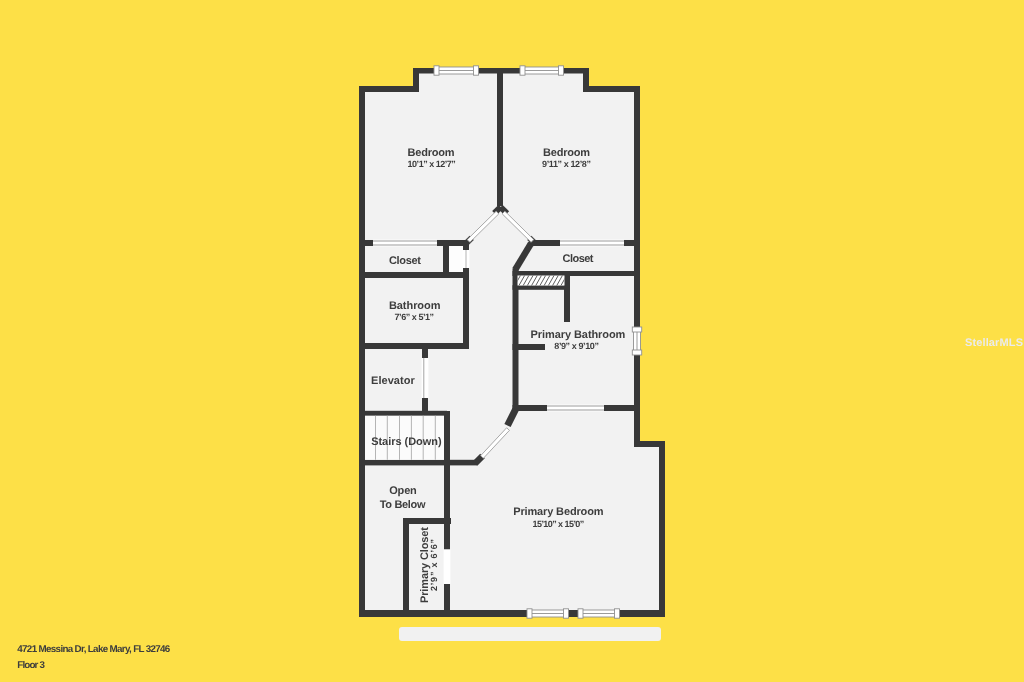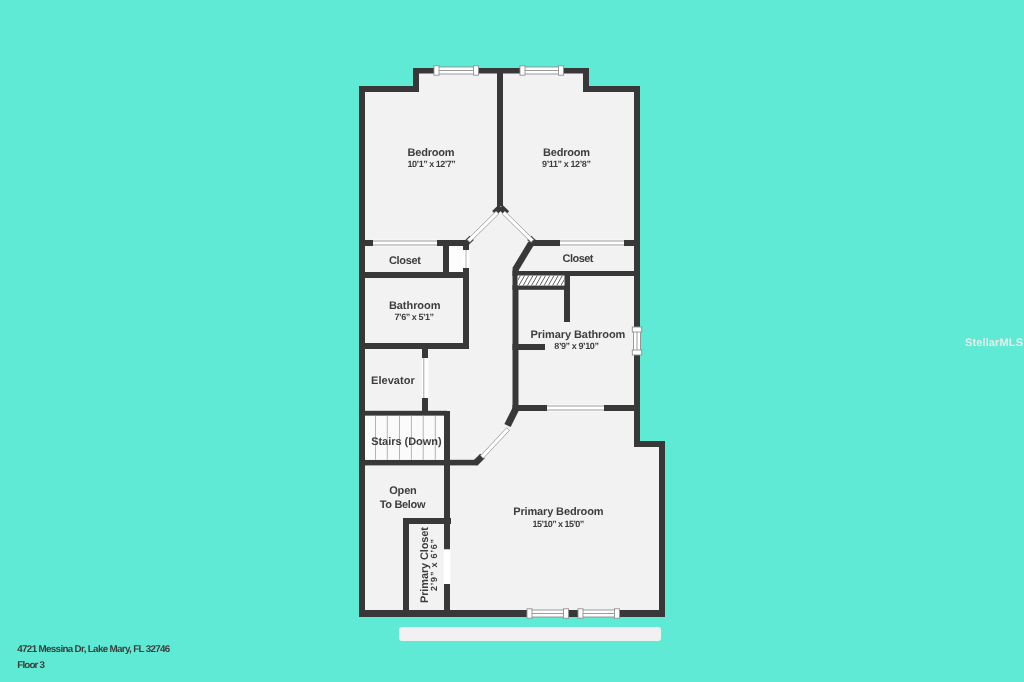--- a/index.html
+++ b/index.html
@@ -1,16 +1,16 @@
 <!DOCTYPE html>
 <html><head>
 <meta charset="utf-8">
 <style>
   html,body{margin:0;padding:0;background:#ffffff;}
-  .page{position:relative;width:1024px;height:682px;background:#5eead4;overflow:hidden;
+  .page{position:relative;width:1024px;height:682px;background:#fde047;overflow:hidden;
         font-family:"Liberation Sans", sans-serif;}
   svg{position:absolute;left:0;top:0;}
   text{font-family:"Liberation Sans", sans-serif;font-weight:bold;text-rendering:geometricPrecision;}
 </style>
 </head>
 <body>
 <div class="page">
 <svg width="1024" height="682" viewBox="0 0 1024 682" fill-rule="evenodd">
   <defs>
     <clipPath id="hatchclip">

